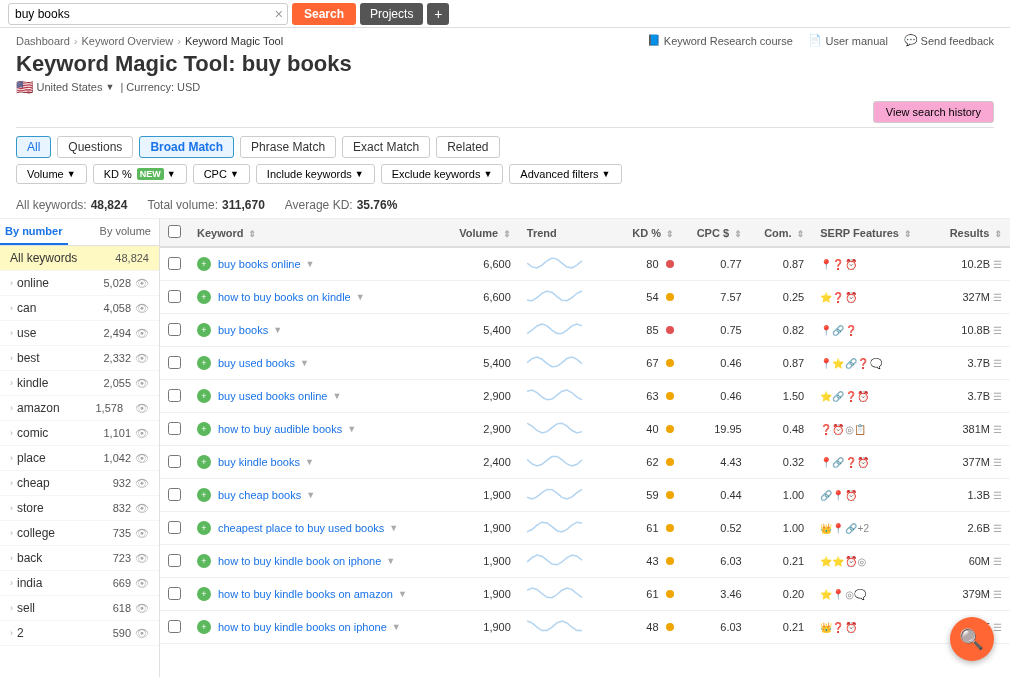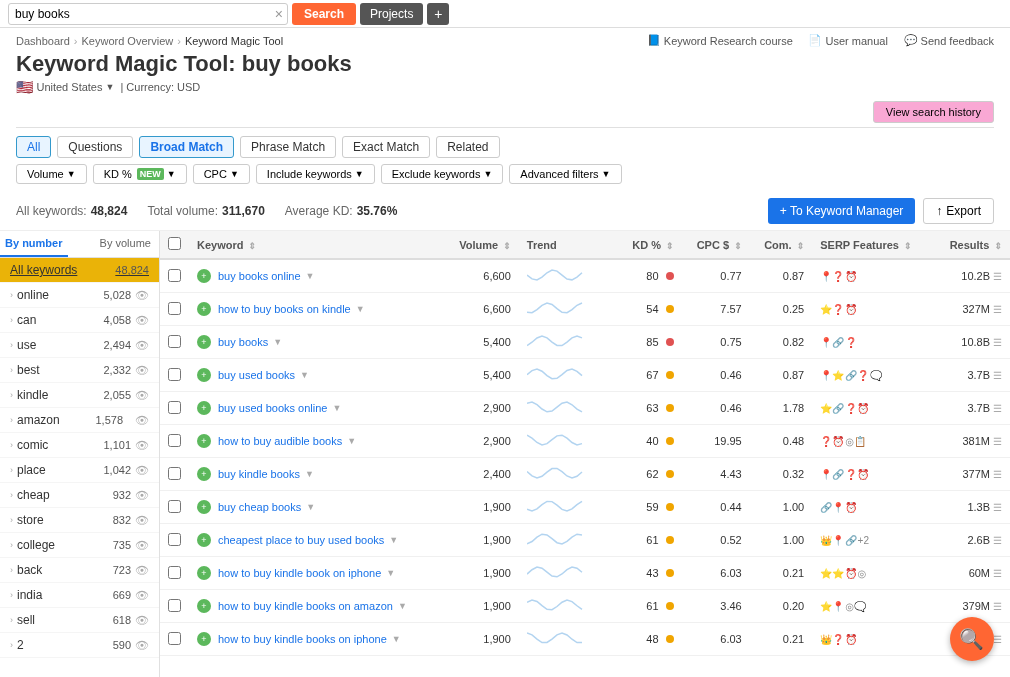--- a/index.html
+++ b/index.html
@@ -66,21 +66,21 @@
     .left-sidebar { width: 160px; min-width: 160px; border-right: 1px solid #e0e0e0; overflow-y: auto; }
     .sidebar-tabs { display: flex; border-bottom: 1px solid #e0e0e0; gap: 24px; }
     .sidebar-tab { flex: 1; text-align: center; padding: 6px 0; font-size: 11px; color: #666; cursor: pointer; border-bottom: 2px solid transparent; }
     .sidebar-tab.active { color: #1a73e8; border-bottom: 2px solid #1a73e8; font-weight: bold; }
     .sidebar-item { display: flex; align-items: center; justify-content: space-between; padding: 5px 10px; cursor: pointer; border-bottom: 1px solid #f5f5f5; }
     .sidebar-item .item-left { display: flex; align-items: center; gap: 4px; }
     .sidebar-item .caret { color: #aaa; font-size: 9px; }
     .sidebar-item .keyword { font-size: 12px; color: #333; }
     .sidebar-item .count { font-size: 11px; color: #555; }
     .sidebar-item .eye-icon { color: #aaa; font-size: 11px; }
-    .sidebar-item.selected { background: #eab308; text-decoration: underline; }
+    .sidebar-item.selected { background: #fef9c3; }
 
     
     .table-area { flex: 1; overflow-y: auto; overflow-x: hidden; }
     table { width: 100%; border-collapse: collapse; }
     thead { position: sticky; top: 0; background: #f5f5f5; z-index: 5; }
     th { padding: 6px 8px; font-size: 11px; font-weight: bold; color: #555; border-bottom: 2px solid #ddd; text-align: left; white-space: nowrap; }
     th.sortable { cursor: pointer; }
     th .sort-icon { font-size: 9px; color: #aaa; margin-left: 2px; }
     td { padding: 5px 8px; font-size: 11px; border-bottom: 1px solid #f0f0f0; vertical-align: middle; }
     .keyword-cell { display: flex; align-items: center; gap: 5px; }
@@ -215,27 +215,20 @@
     </div>
     <div class="stat-item">
       <span class="stat-label">Total volume:</span>
       <span class="stat-value">311,670</span>
     </div>
     <div class="stat-item">
       <span class="stat-label">Average KD:</span>
       <span class="stat-value">35.76%</span>
     </div>
   </div>
-  <div class="summary-actions">
-    <button class="kw-manager-btn">+ To Keyword Manager</button>
-    <button class="export-btn">
-      <span>↑</span>
-      <span>Export</span>
-    </button>
-  </div>
 </div>
 
 <div class="main-layout">
 
   <div class="left-sidebar">
     <div class="sidebar-tabs">
       <div class="sidebar-tab active">By number</div>
       <div class="sidebar-tab">By volume</div>
     </div>
     <div class="sidebar-item selected">
@@ -564,21 +557,21 @@
     <td>
       <span class="num-right">2,900</span>
     </td>
     <td><svg class="trend-svg" viewBox="0 0 60 20" xmlns="http://www.w3.org/2000/svg">
     <polyline points="0,6.215987523460359 5,5.087736936878338 10,7.676989102931213 15,12.024249603082993 20,14.839598360157432 25,13.992435563117452 30,10.12387712726679 35,6.161570951182087 40,5.104111354243413 45,7.751762677326992 50,12.100835184133205 55,14.86003750697488" fill="none" stroke="#b3d4f0" stroke-width="1.5"></polyline>
   </svg></td>
     <td style="text-align:right">
       63 <span class="kd-dot dot-orange" style="background:#f0a500"></span>
     </td>
     <td style="text-align:right">0.46</td>
-    <td style="text-align:right">1.78</td>
+    <td style="text-align:right">1.50</td>
     <td>
       <div class="serp-icons">
         <span class="serp-icon" style="font-size:10px;color:#888">⭐🔗❓⏰</span>
       </div>
     </td>
     <td style="text-align:right">
       <div class="results-cell" style="justify-content:flex-end">
         <span>3.7B</span>
         <span class="results-icon">☰</span>
       </div>

